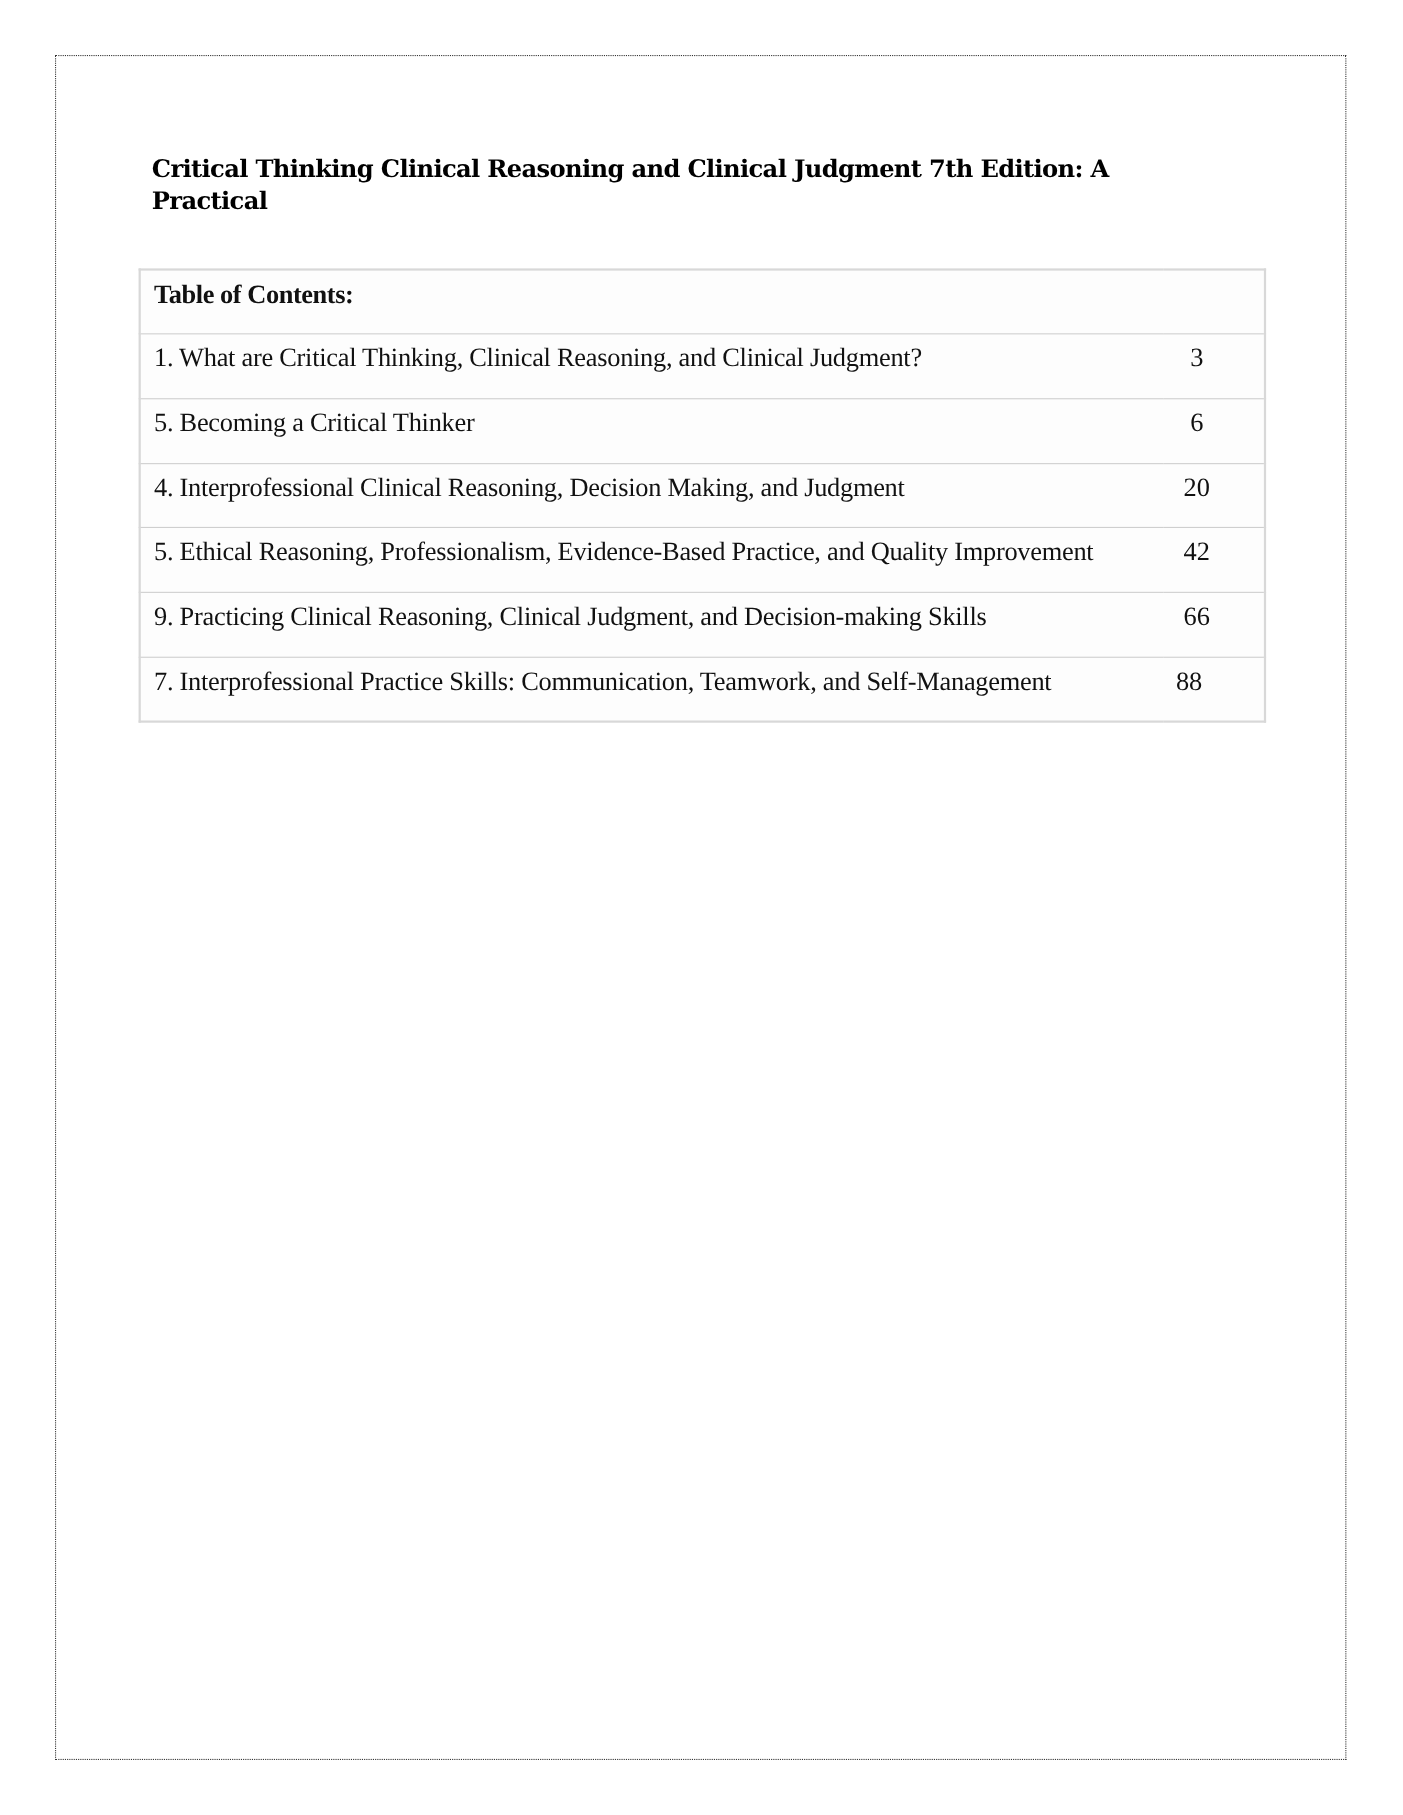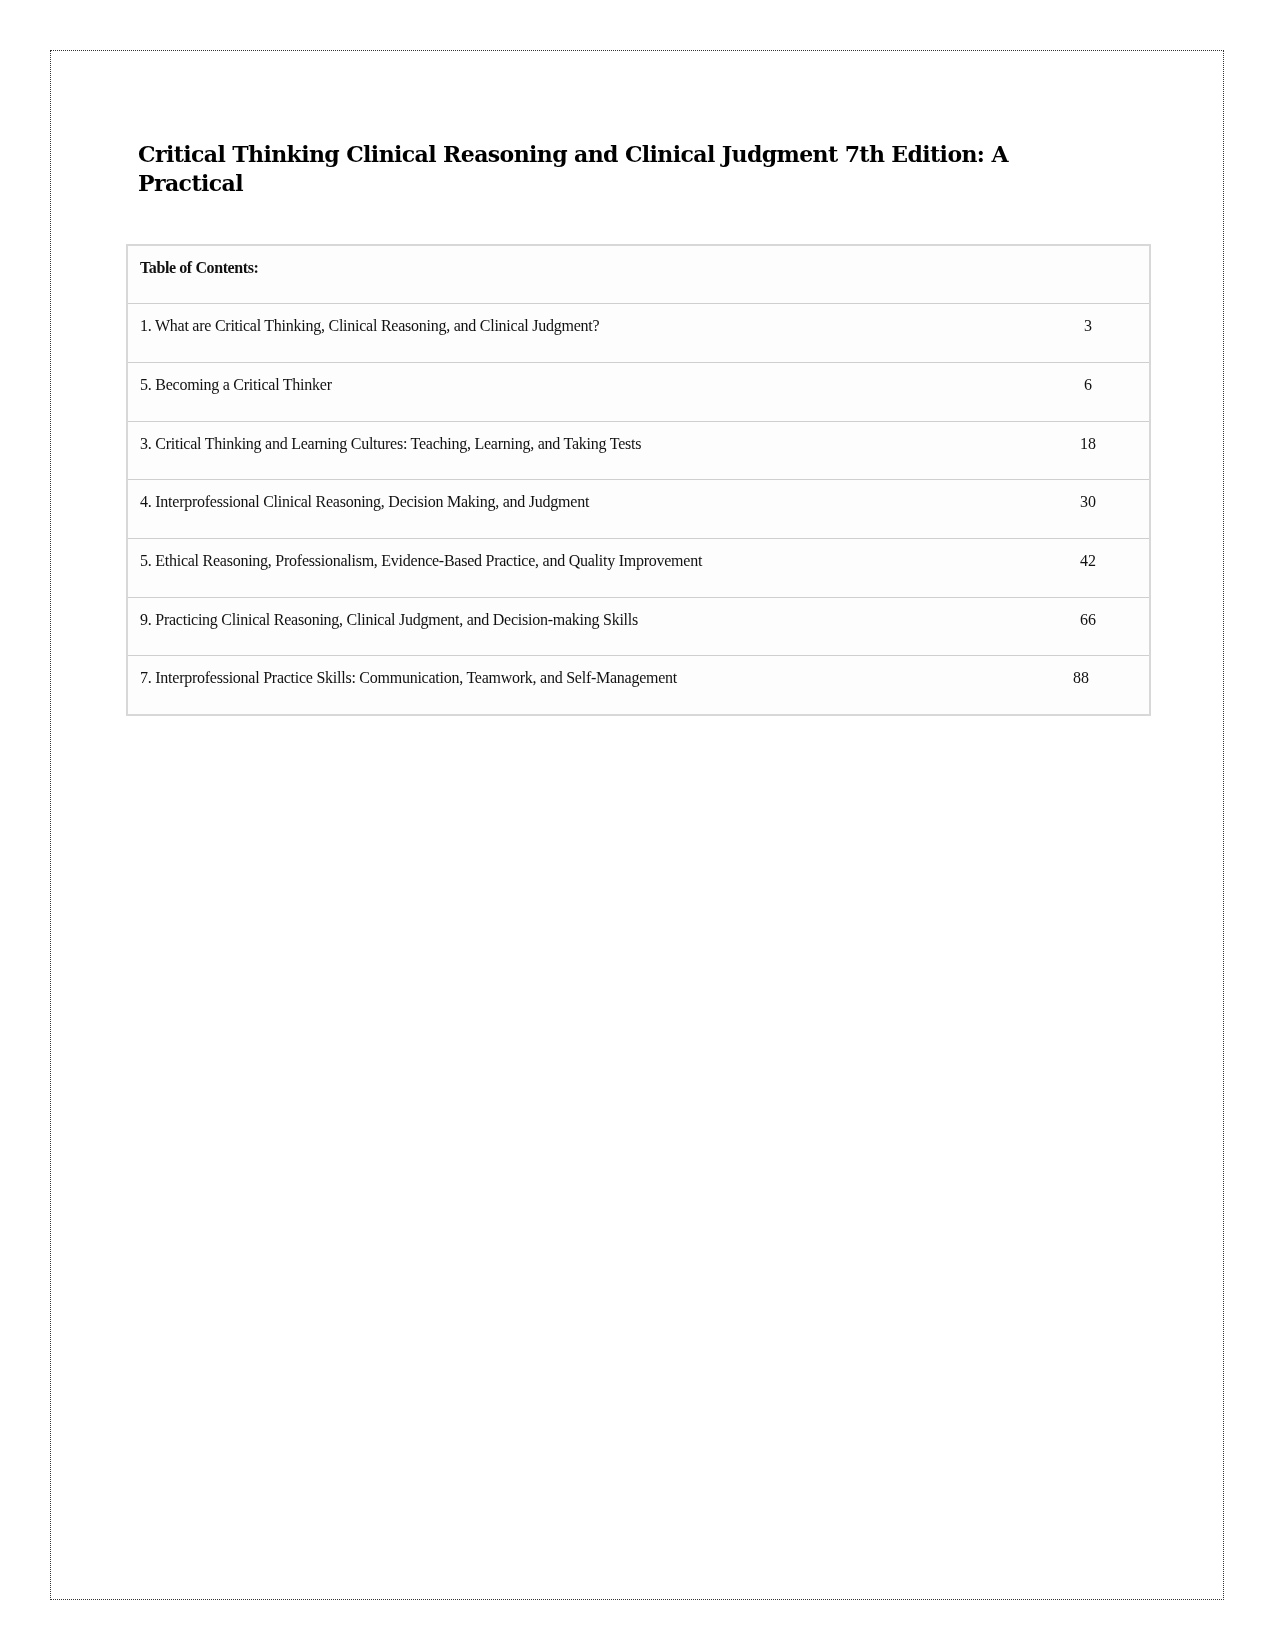--- a/index.html
+++ b/index.html
@@ -44,21 +44,21 @@
     width: 1025px;
     border-collapse: collapse;
     border: 2px solid #d8d8d8;
     background: #fdfdfd;
   }
   .toc-table td {
     height: 58.7px;
     box-sizing: border-box;
     vertical-align: top;
     padding: 8px 10px 0 12px;
-    font-size: 16px;
+    font-size: 24px;
     line-height: 28px;
     border-top: 1px solid #cfcfcf;
   }
   .toc-table tr:first-child td {
     border-top: none;
   }
   .toc-heading {
     font-weight: bold;
     font-size: 24px;
     letter-spacing: -0.4px;
@@ -95,26 +95,22 @@
   </tr>
   <tr>
     <td class="toc-label">1. What are Critical Thinking, Clinical Reasoning, and Clinical Judgment?</td>
     <td class="toc-page"><span>3</span></td>
   </tr>
   <tr>
     <td class="toc-label">5. Becoming a Critical Thinker</td>
     <td class="toc-page"><span>6</span></td>
   </tr>
   <tr>
-    <td class="toc-label">3. Critical Thinking and Learning Cultures: Teaching, Learning, and Taking Tests</td>
-    <td class="toc-page"><span>18</span></td>
-  </tr>
-  <tr>
     <td class="toc-label">4. Interprofessional Clinical Reasoning, Decision Making, and Judgment</td>
-    <td class="toc-page"><span>30</span></td>
+    <td class="toc-page"><span>20</span></td>
   </tr>
   <tr>
     <td class="toc-label">5. Ethical Reasoning, Professionalism, Evidence-Based Practice, and Quality Improvement</td>
     <td class="toc-page"><span>42</span></td>
   </tr>
   <tr>
     <td class="toc-label">9. Practicing Clinical Reasoning, Clinical Judgment, and Decision-making Skills</td>
     <td class="toc-page"><span>66</span></td>
   </tr>
   <tr>

